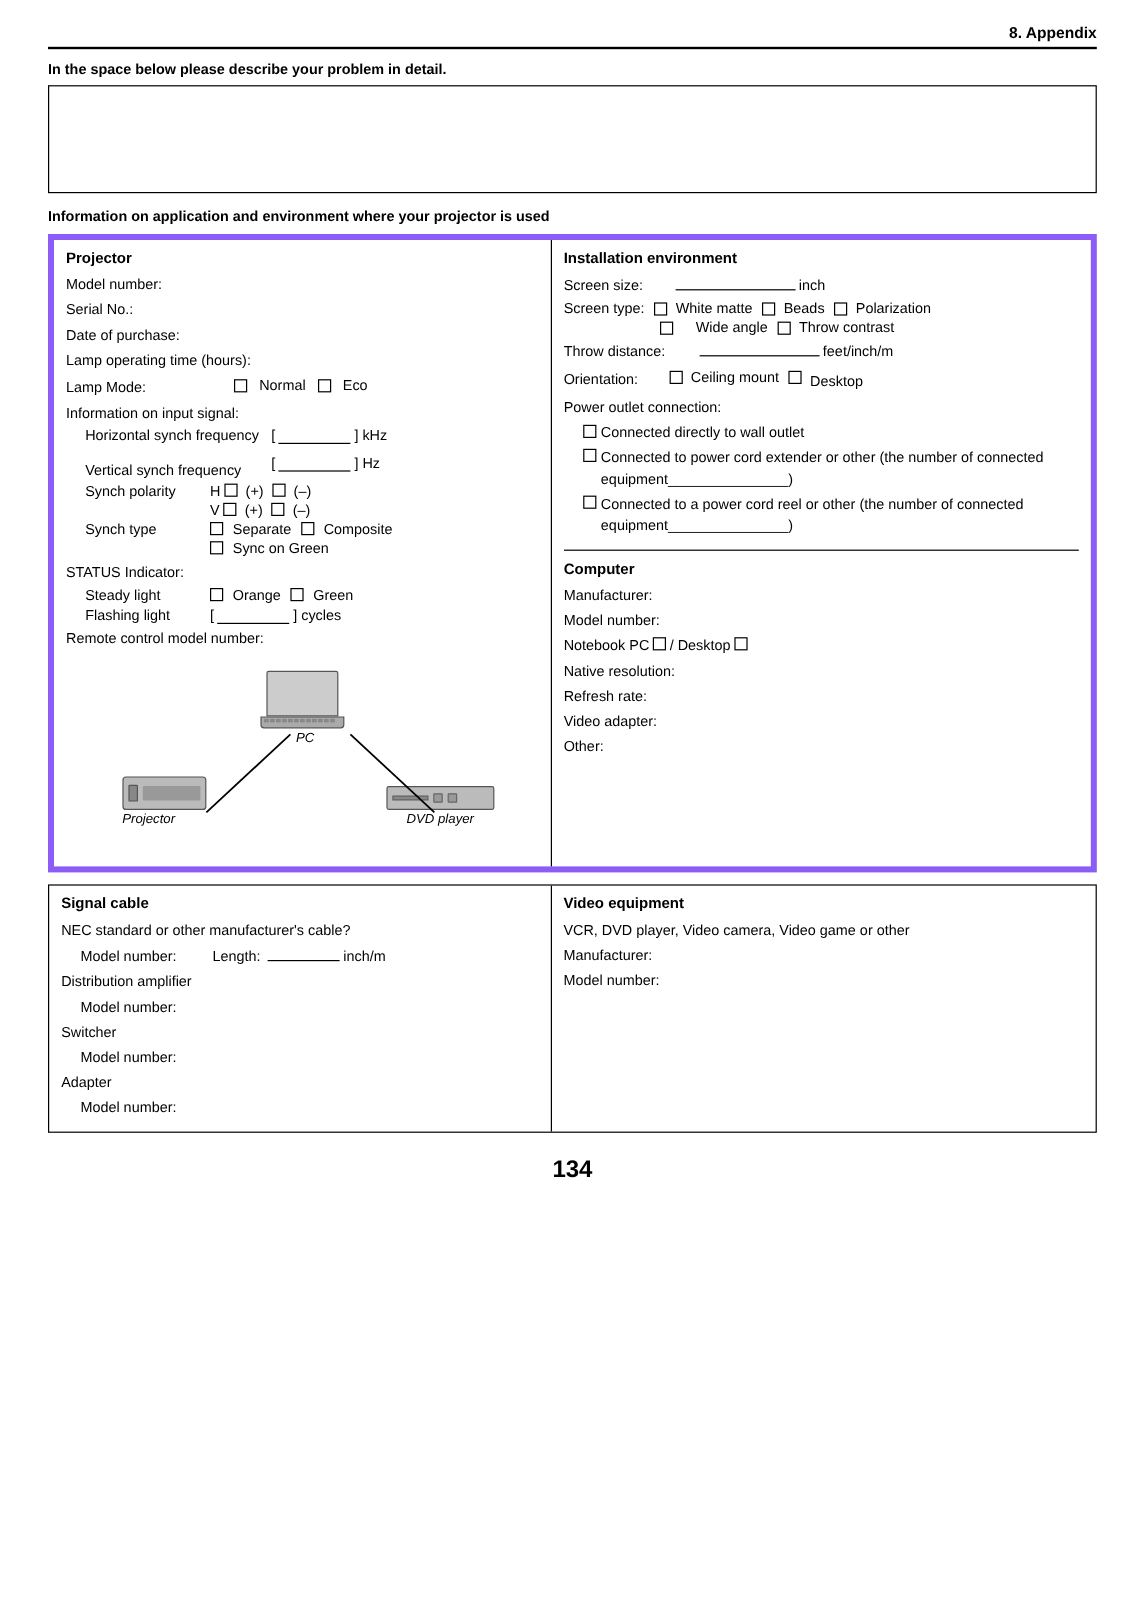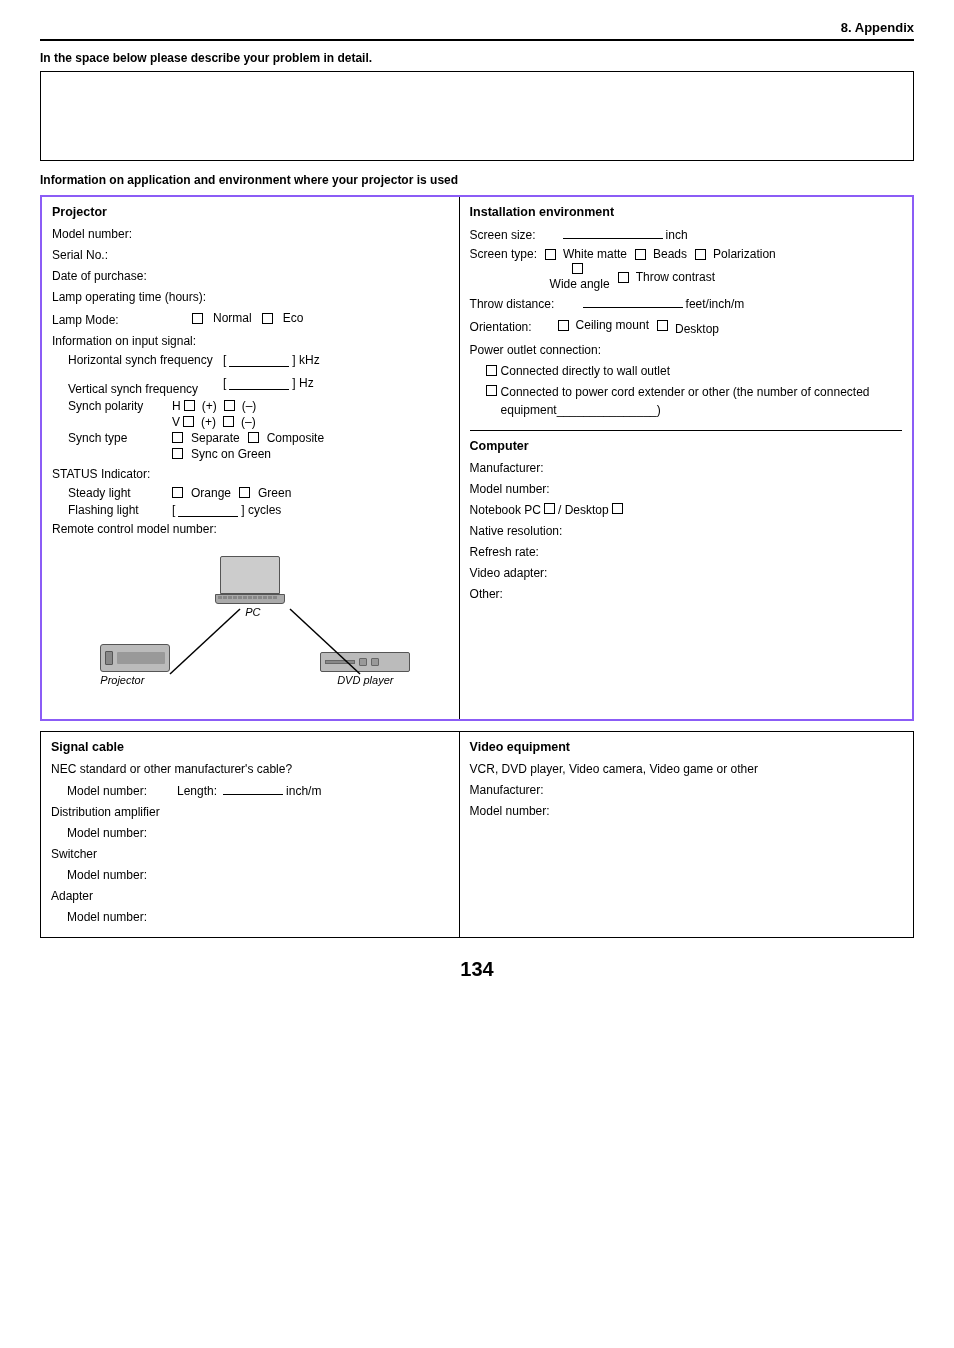--- a/index.html
+++ b/index.html
@@ -32,21 +32,21 @@
       margin-bottom: 12px;
     }
     .info-label {
       font-weight: bold;
       font-size: 12px;
       margin-bottom: 8px;
     }
     .two-col {
       display: flex;
       gap: 0;
-      border: 2px solid #8b5cf6;
+      border: 5px solid #8b5cf6;
       margin-bottom: 10px;
     }
     .left-col {
       width: 48%;
       border-right: 1px solid #000;
       padding: 8px 10px;
     }
     .right-col {
       width: 52%;
       padding: 8px 10px;
@@ -428,21 +428,21 @@
           <span style="display:inline-flex; align-items:center; gap:3px; margin-left:4px;">
             <span class="cb"></span>
             <span>Beads</span>
           </span>
           <span style="display:inline-flex; align-items:center; gap:3px; margin-left:4px;">
             <span class="cb"></span>
             <span>Polarization</span>
           </span>
         </div>
         <div style="display:flex; align-items:center; gap:4px; padding-left:80px; margin-top:2px;">
-          <span style="display:inline-flex; align-items:center; gap:3px;flex-direction:column;">
+          <span style="display:inline-flex; align-items:center; gap:15px;">
             <span class="cb"></span>
             <span>Wide angle</span>
           </span>
           <span style="display:inline-flex; align-items:center; gap:3px; margin-left:4px;">
             <span class="cb"></span>
             <span>Throw contrast</span>
           </span>
         </div>
       </div>
 
@@ -468,20 +468,24 @@
         <span>Power outlet connection:</span>
       </div>
       <div class="checkbox-row indent">
         <span class="cb"></span>
         <span>Connected directly to wall outlet</span>
       </div>
       <div class="checkbox-row indent" style="align-items:flex-start;">
         <span class="cb" style="margin-top:2px;"></span>
         <span>Connected to power cord extender or other (the number of connected equipment_______________)</span>
       </div>
+      <div class="checkbox-row indent" style="align-items:flex-start;">
+        <span class="cb" style="margin-top:2px;"></span>
+        <span>Connected to a power cord reel or other (the number of connected equipment_______________)</span>
+      </div>
     </div>
 
     <div>
       <div class="section-title">Computer</div>
 
       <div class="form-row">
         <span>Manufacturer:</span>
       </div>
       <div class="form-row">
         <span>Model number:</span>

